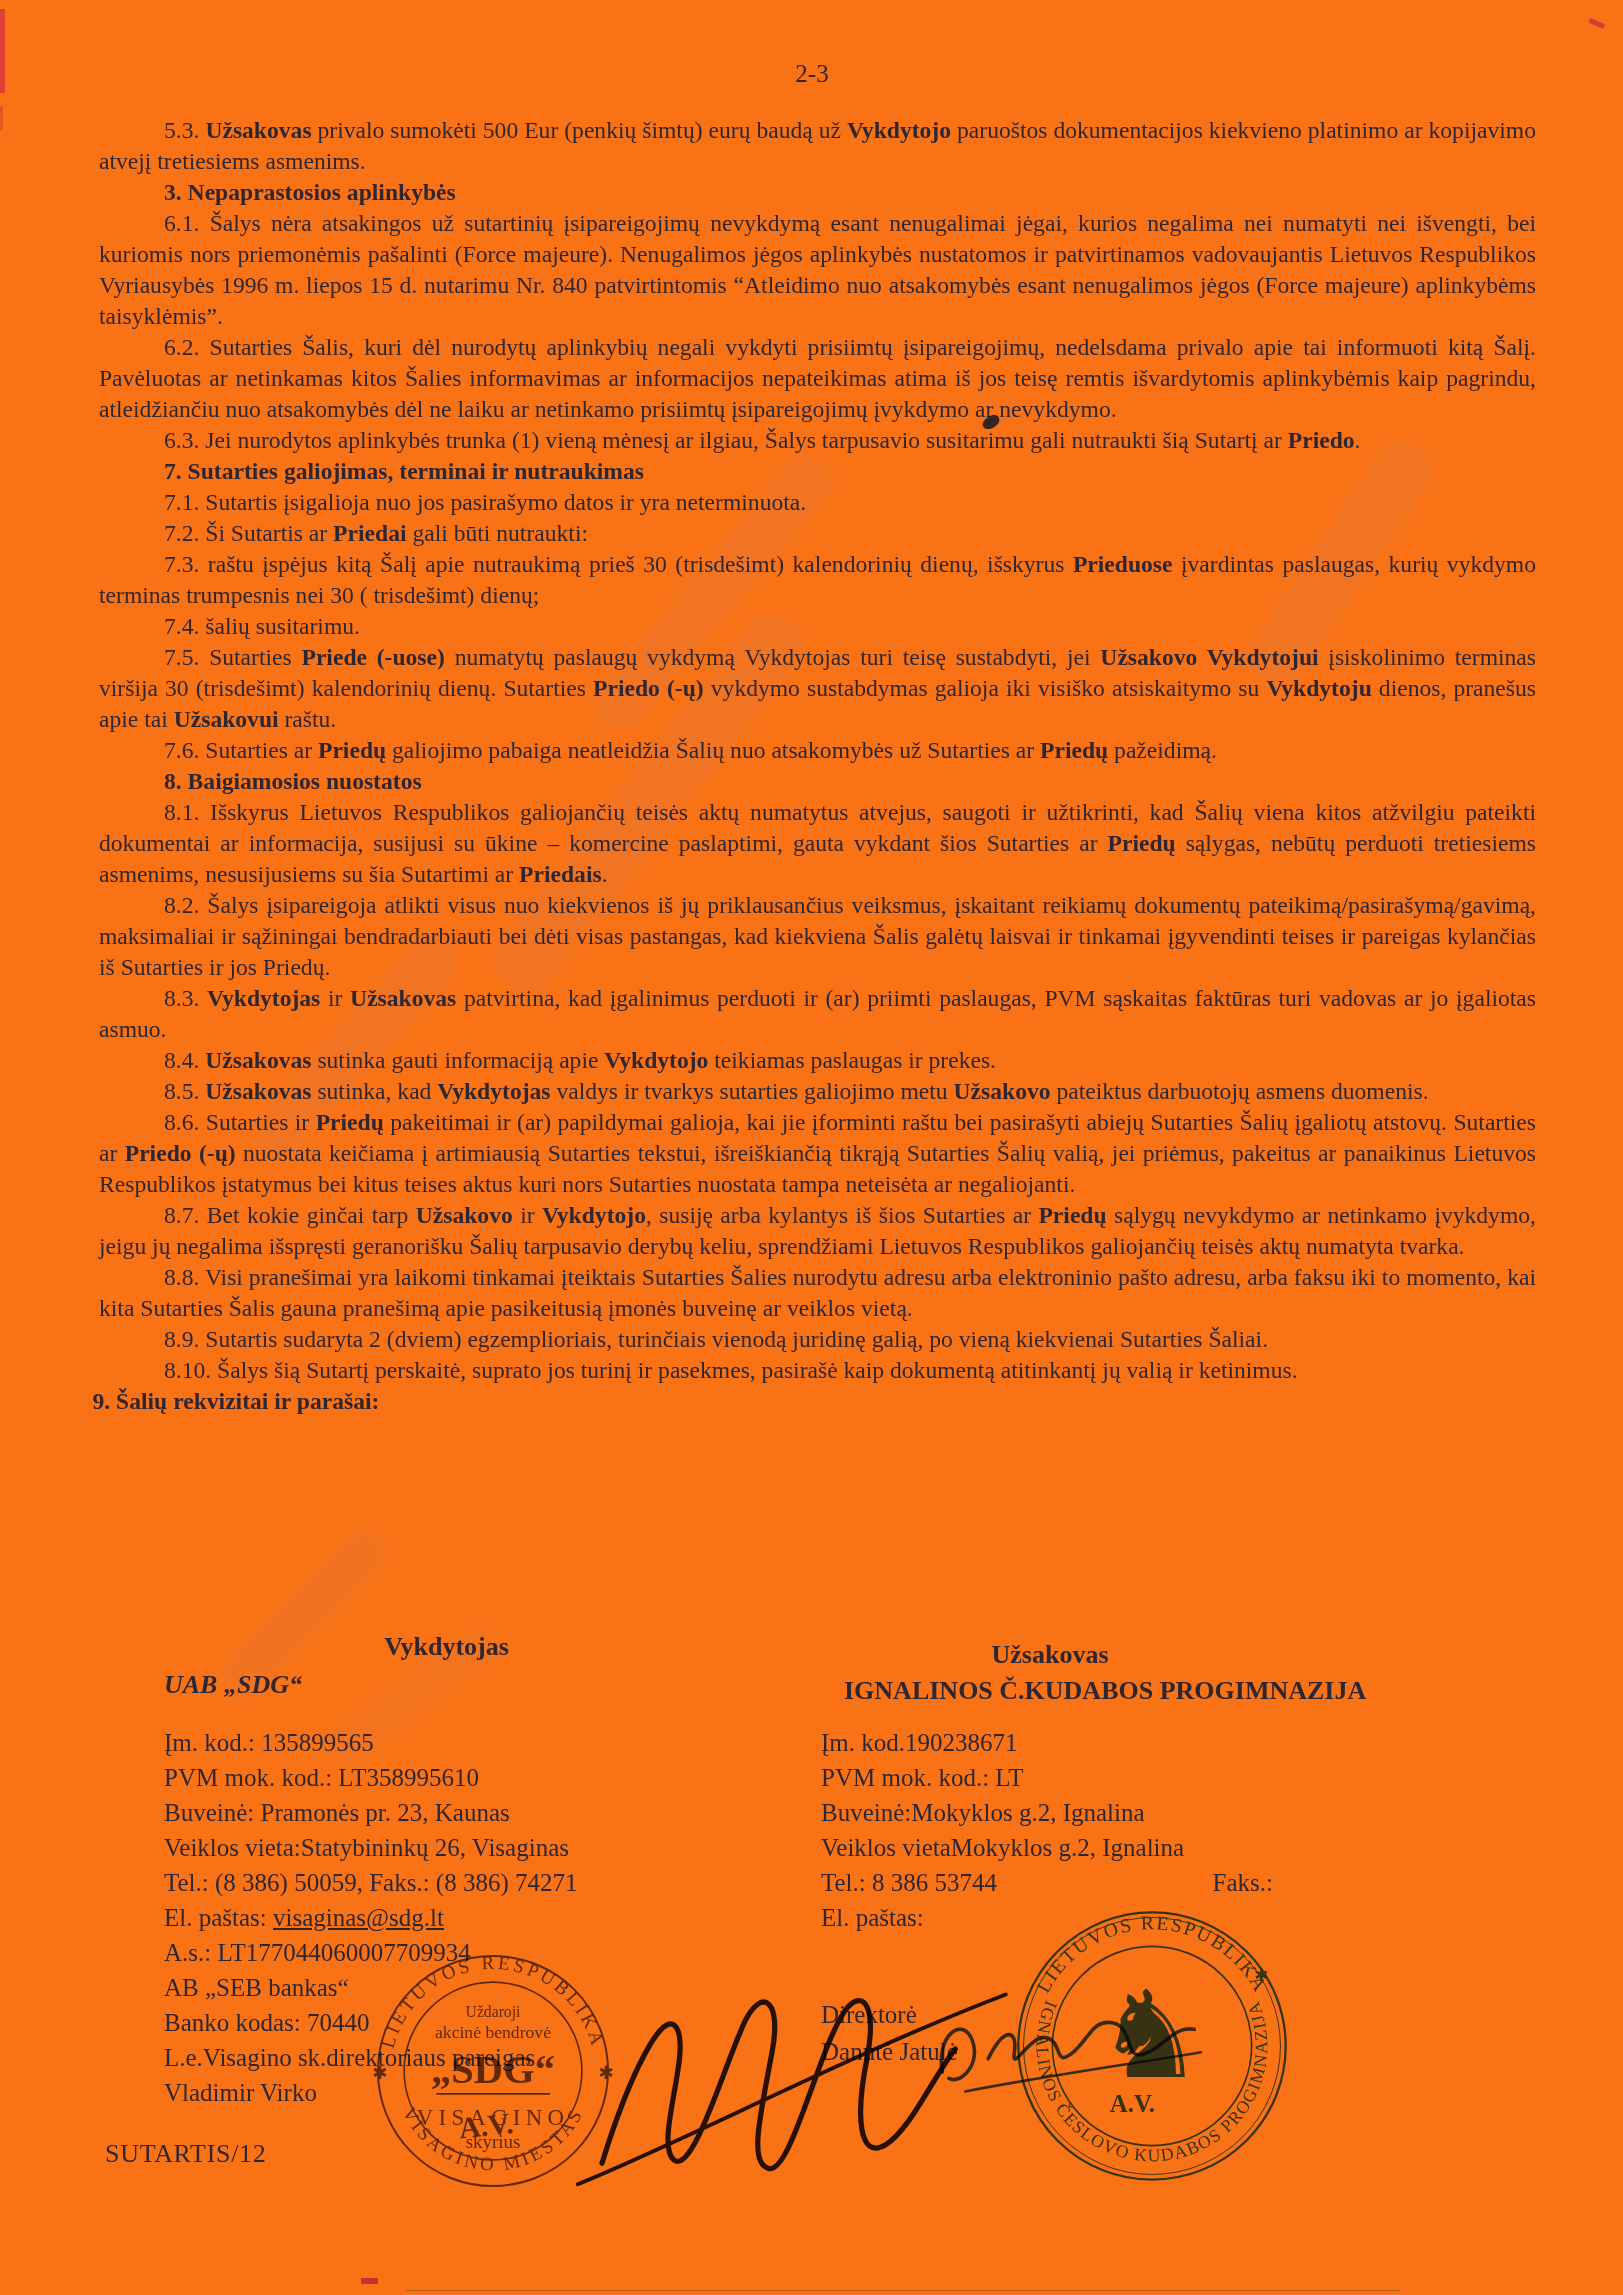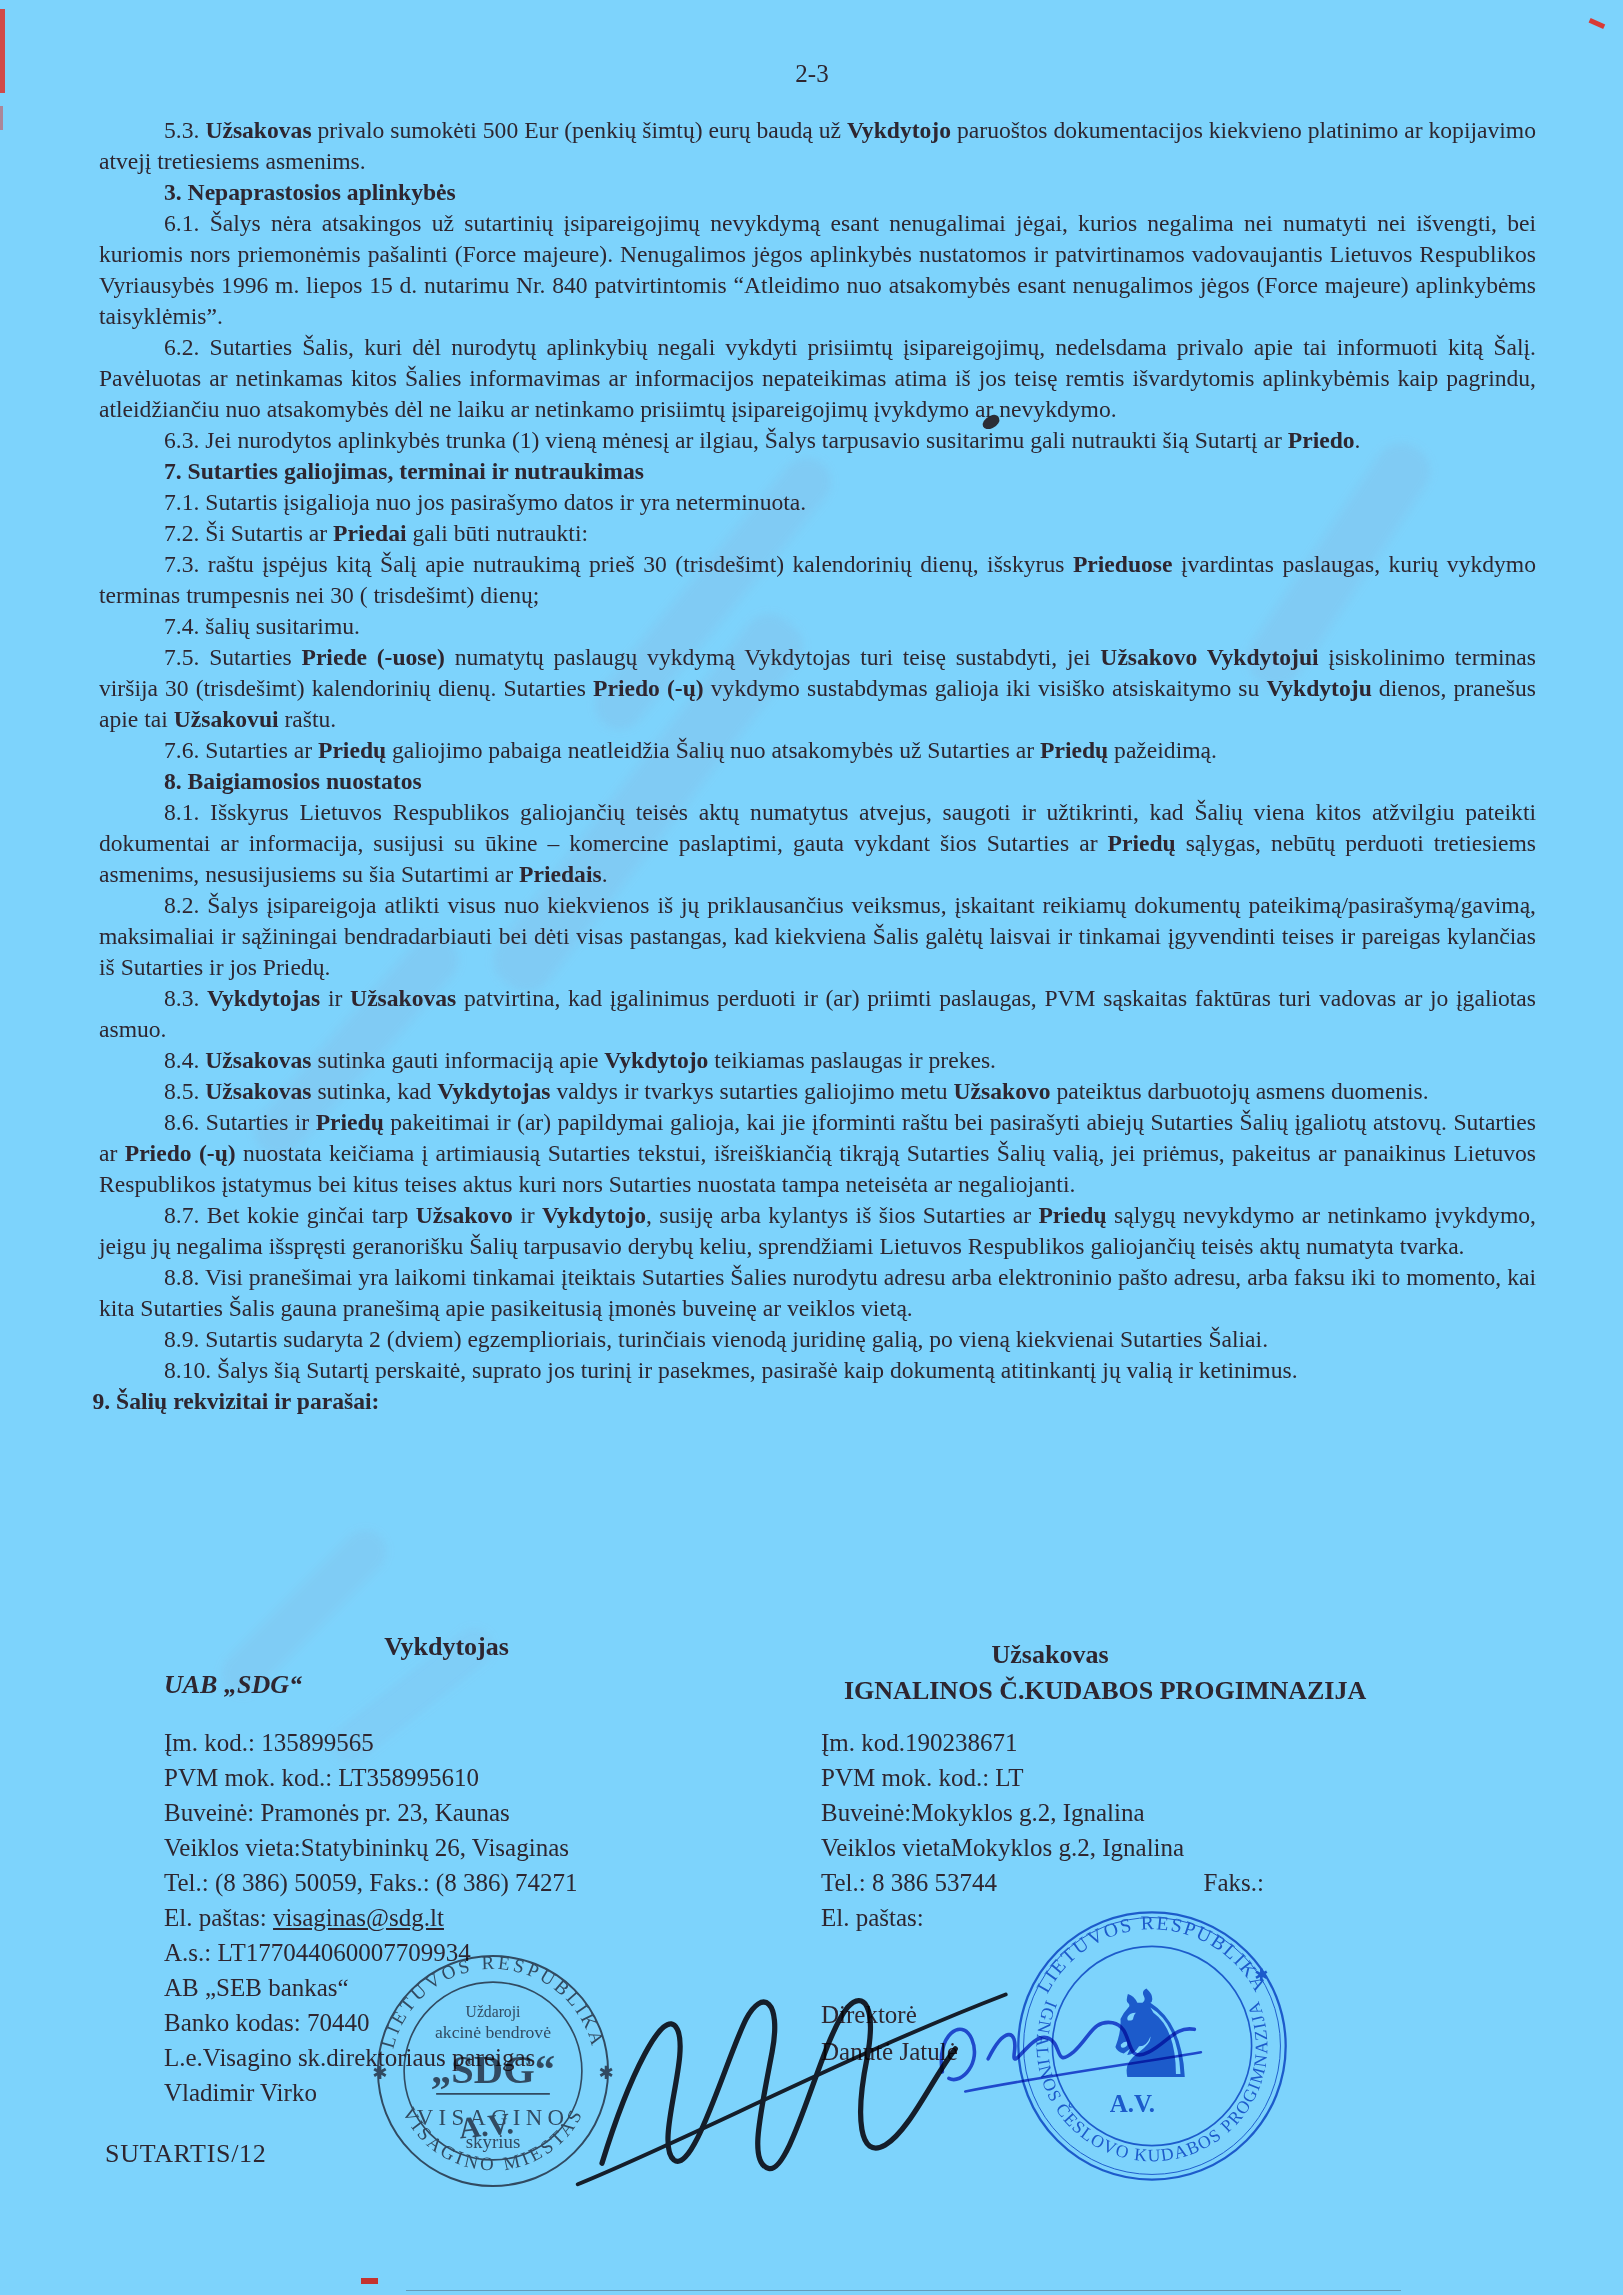--- a/index.html
+++ b/index.html
@@ -1,16 +1,16 @@
 <!DOCTYPE html>
 <html style="font-size:10.5px"><head>
 <meta charset="utf-8">
 <style>
   html,body{margin:0;padding:0;background:#e8e8e8;}
-  .page{position:relative;width:1624px;height:2295px;margin:0 auto;background:#7dd3fc;
+  .page{position:relative;width:1624px;height:2295px;margin:0 auto;background:#f97316;
         font-family:"Liberation Serif","DejaVu Serif",serif;color:#2e2630;overflow:hidden;}
   
   .pageno{position:absolute;top:60px;left:0;width:100%;text-align:center;font-size:25px;}
   
   .doc{position:absolute;left:99px;top:115px;width:1437px;font-size:23.6px;line-height:31px;
        text-align:justify;}
   .doc p{margin:0;}
   .para{text-indent:65px;}
   .hd{font-weight:bold;}
   .h9{text-indent:-6.5px;}
@@ -20,21 +20,21 @@
   .role.left{left:263px;top:1632px;width:367px;}
   .role.right{left:821px;top:1640px;width:458px;}
   .company{position:absolute;font-size:26px;font-weight:bold;}
   .company.left{left:164px;top:1670px;font-style:italic;}
   .company.right{left:823px;top:1676px;margin-left:21px;}
   .details{position:absolute;font-size:25px;}
   .details.left{left:164px;top:1725px;width:511px;}
   .details.right{left:821px;top:1725px;width:458px;}
   .dline{height:35px;line-height:35px;white-space:nowrap;}
   .dline.flex{display:flex;align-items:flex-end;}
-  .dline .rt{margin-left:auto;margin-right:15px;}
+  .dline .rt{margin-left:auto;margin-right:6px;}
   .ulink{text-decoration:underline;}
   .signer{position:absolute;font-size:25px;line-height:37px;}
   .signer.right{left:821px;top:1996px;}
   .footer{position:absolute;left:105px;top:2139px;font-size:26px;letter-spacing:0.7px;}
   
   .stampsvg{position:absolute;mix-blend-mode:multiply;}
   #stamp-left{left:359px;top:1937px;opacity:.92;}
   #stamp-right{left:998px;top:1892px;opacity:.95;}
   #sig-black{left:566px;top:1967px;}
   #sig-blue{left:926px;top:1980px;}

